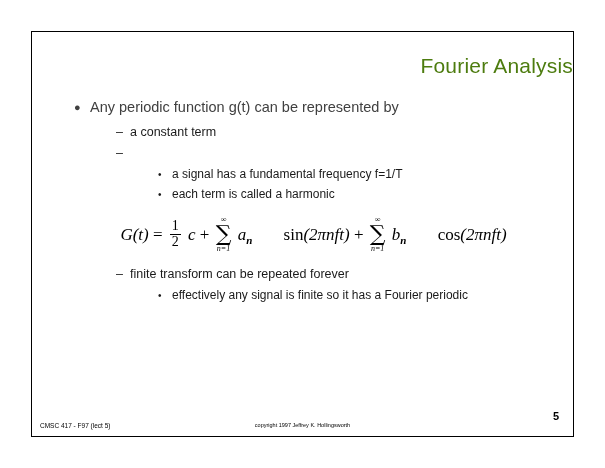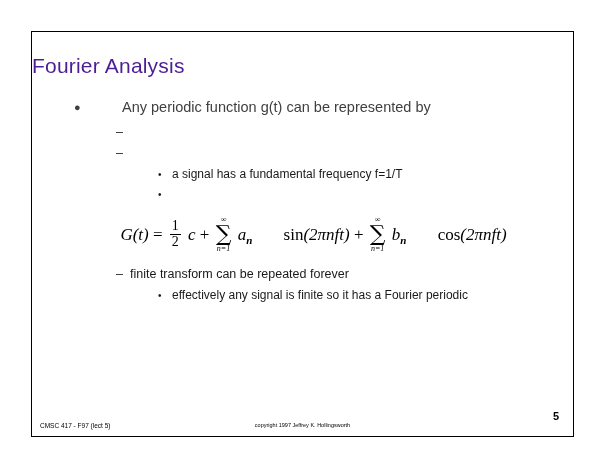--- a/index.html
+++ b/index.html
@@ -18,23 +18,23 @@
     position: absolute;
     left: 31px;
     top: 31px;
     width: 543px;
     height: 406px;
     border: 1px solid #000000;
     box-sizing: border-box;
     background: #ffffff;
   }
   .title {
-    text-align: left;
+    text-align: right;
     font-size: 21px;
-    color: #4c1d95;
+    color: #4d7c0f;
     margin-top: 22px;
     letter-spacing: 0.2px;
     font-weight: normal;
   }
   .body {
     margin-top: 20px;
     padding-left: 42px;
     padding-right: 20px;
   }
   .lvl1 {
@@ -44,21 +44,21 @@
     color: #404040;
     margin-bottom: 8px;
   }
   .lvl1 .bullet {
     width: 16px;
     flex: none;
     font-size: 11px;
     line-height: 18px;
     color: #404040;
   }
-  .lvl1 .txt { line-height: 18px; margin-left: 32px; }
+  .lvl1 .txt { line-height: 18px; }
 
   .lvl2 {
     display: flex;
     align-items: flex-start;
     font-size: 12.5px;
     color: #1a1a1a;
     margin-left: 42px;
     margin-bottom: 4px;
   }
   .lvl2 .bullet {
@@ -170,33 +170,35 @@
 
   <div class="body">
 
     <div class="lvl1">
       <span class="bullet">●</span>
       <span class="txt">Any periodic function g(t) can be represented by</span>
     </div>
 
     <div class="lvl2">
       <span class="bullet">–</span>
+      <span class="txt">a constant term</span>
     </div>
 
     <div class="lvl2">
       <span class="bullet">–</span>
     </div>
 
     <div class="lvl3">
       <span class="bullet">•</span>
       <span class="txt">a signal has a fundamental frequency f=1/T</span>
     </div>
 
     <div class="lvl3">
       <span class="bullet">•</span>
+      <span class="txt">each term is called a harmonic</span>
     </div>
 
     <div class="equation">
       <span class="eq-item ital">G(t)</span>
       <span class="eq-item">=</span>
       <span class="frac eq-item">
         <span class="num">1</span>
         <span class="den">2</span>
       </span>
       <span class="eq-item italn">c</span>

